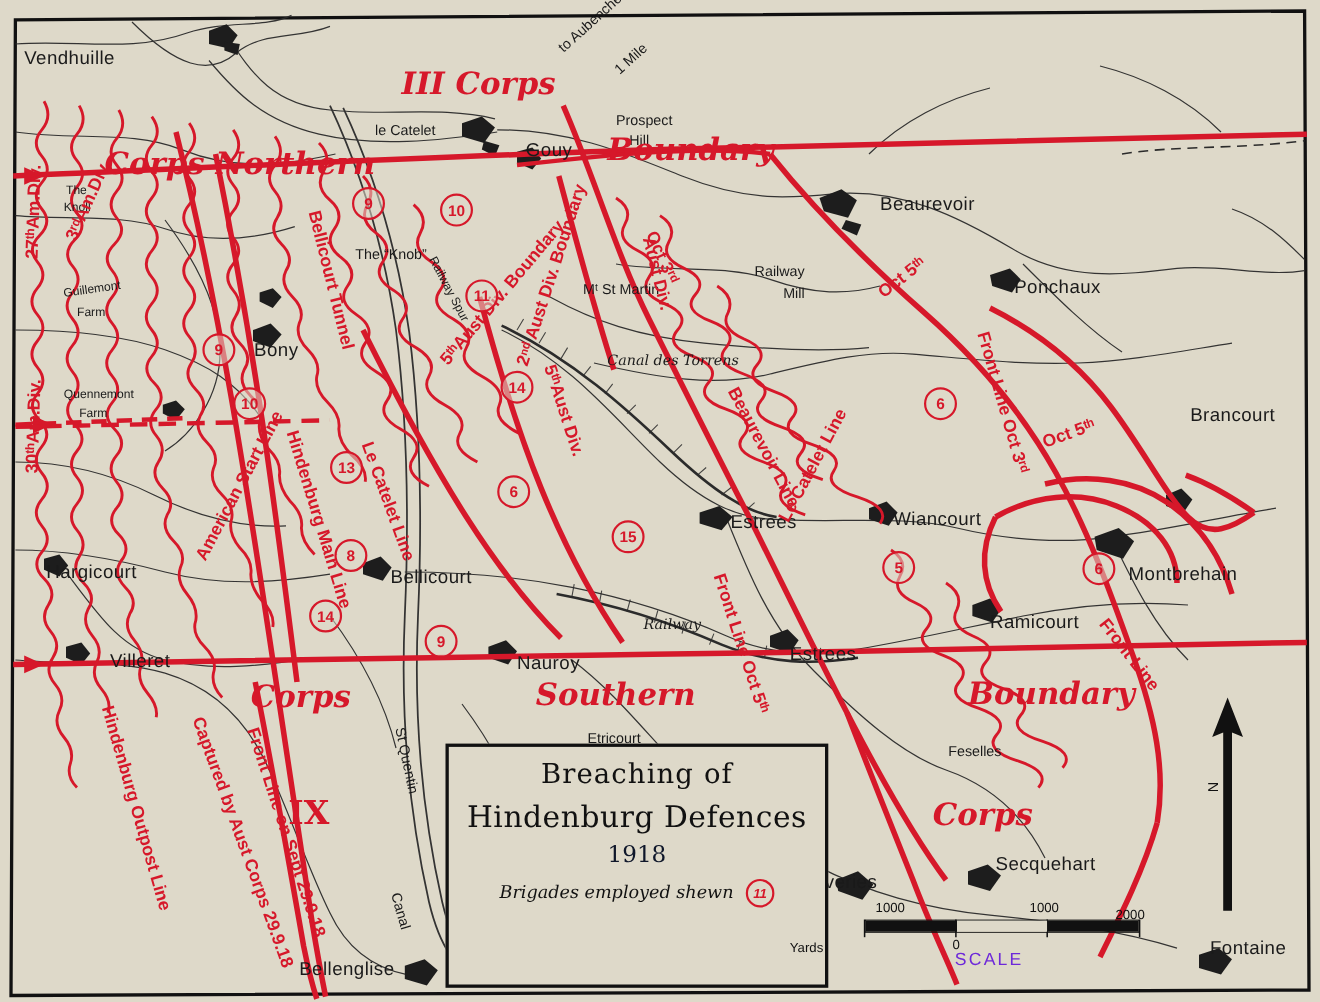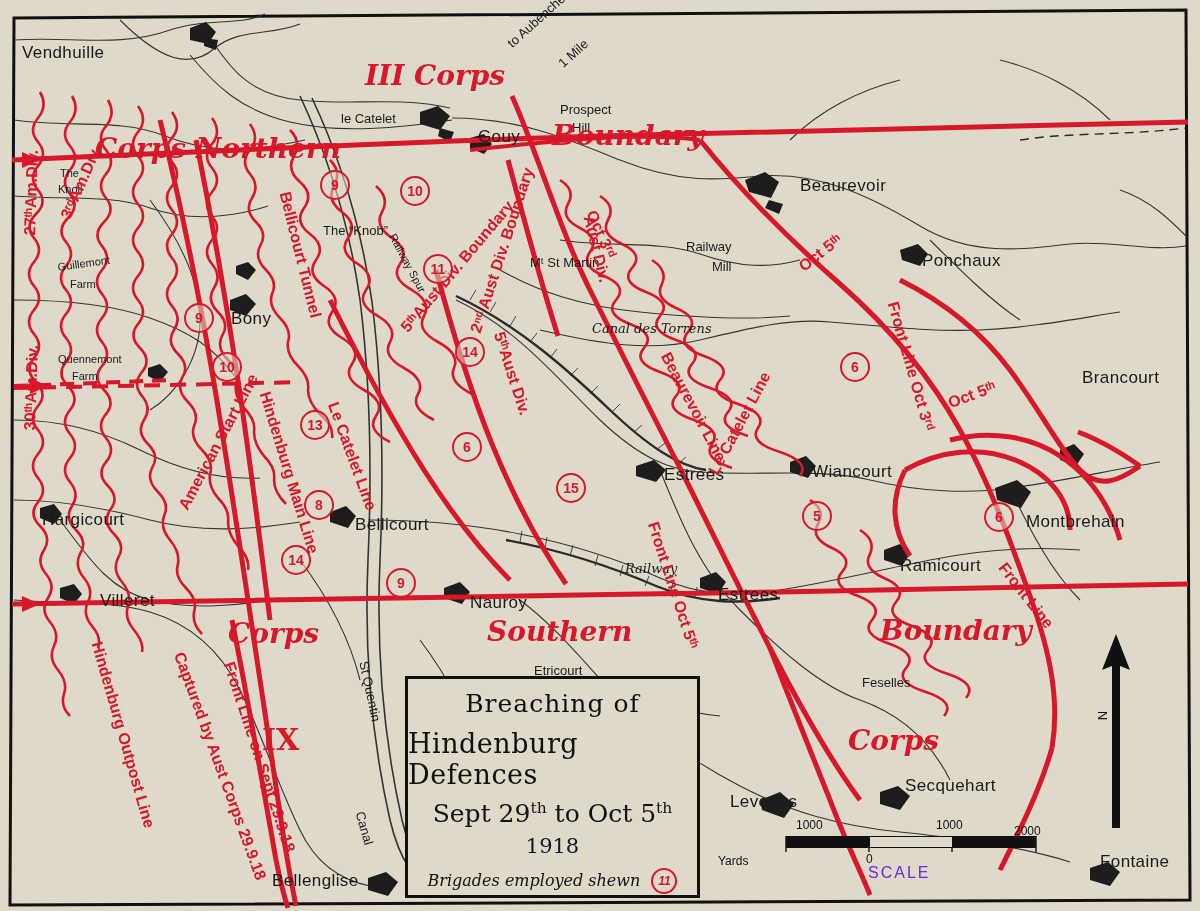--- a/index.html
+++ b/index.html
@@ -15,42 +15,42 @@
     position:absolute;
     white-space:nowrap;
     font-family:"Liberation Sans",sans-serif;
     color:#1a1a1a;
     line-height:1;
   }
   .lbl.place{font-size:17px;letter-spacing:.4px;}
   .lbl.small{font-size:13px;}
   .lbl.tiny{font-size:11px;}
   .redbold{color:#d6182a;font-weight:bold;}
-  .script{font-family:"DejaVu Serif",serif;font-style:italic;margin-left:40px;}
+  .script{font-family:"DejaVu Serif",serif;font-style:italic;}
   .bigred{
     color:#d6182a;font-weight:bold;font-size:28px;
     font-family:"DejaVu Serif",serif;font-style:italic;
   }
   .corpsnum{
     color:#d6182a;font-weight:bold;font-size:30px;
     font-family:"DejaVu Serif",serif;
   }
   .brigade{
     position:absolute;
     width:26px;height:26px;border-radius:50%;
     border:2.2px solid #d6182a;
     color:#d6182a;
     font-size:14px;font-weight:bold;
     display:flex;align-items:center;justify-content:center;
     font-family:"Liberation Sans",sans-serif;
     background:rgba(222,217,201,0.55);
   }
   
   #title-box{
-    position:absolute;left:405px;top:676px;width:295px;height:222px;
+    position:absolute;left:405px;top:676px;width:348px;height:222px;
     border:3px solid #111;background:#ded9c9;
     box-sizing:border-box;
     display:flex;flex-direction:column;align-items:center;
     padding-top:10px;
   }
   #title-box .t1{font-size:25px;letter-spacing:1px;font-family:"DejaVu Serif",serif;color:#111;}
   #title-box .t2{font-size:27px;letter-spacing:.5px;font-family:"DejaVu Serif",serif;color:#111;margin-top:10px;}
   #title-box .t3{font-size:25px;font-family:"DejaVu Serif",serif;color:#111;margin-top:9px;}
   #title-box .t4{font-size:21px;font-family:"DejaVu Serif",serif;color:#0f172a;margin-top:6px;text-align:right;}
   #title-box .t5{font-size:16px;font-family:"DejaVu Serif",serif;font-style:italic;color:#111;margin-top:10px;}
@@ -381,24 +381,20 @@
       <div class="brigade" style="left: 984px; top: 502px;">6</div>
       <div class="brigade" style="left: 281px; top: 545px;">14</div>
       <div class="brigade" style="left: 304px; top: 490px;">8</div>
       <div class="brigade" style="left: 386px; top: 568px;">9</div>
       <div class="brigade" style="left: 300px; top: 410px;">13</div>
     </div>
 
   <div id="title-box">
     <div class="t1">Breaching of</div>
     <div class="t2">Hindenburg Defences</div>
-    <div class="t3">
-      <span>Sept 29</span><span class="sup">th</span>
-      <span>to Oct 5</span><span class="sup">th</span>
-    </div>
     <div class="t4">1918</div>
     <div class="t5">
       <span>Brigades employed shewn</span>
       <span class="brigade" style="position:relative;display:inline-flex;width:22px;height:22px;vertical-align:middle;margin-left:6px;font-size:12px;border-width:2px;">11</span>
     </div>
   </div>
 
   <div id="scale-box">
     <div id="scale-bar">
       <div class="seg" style="width:33.3%;background:#111;"></div>

